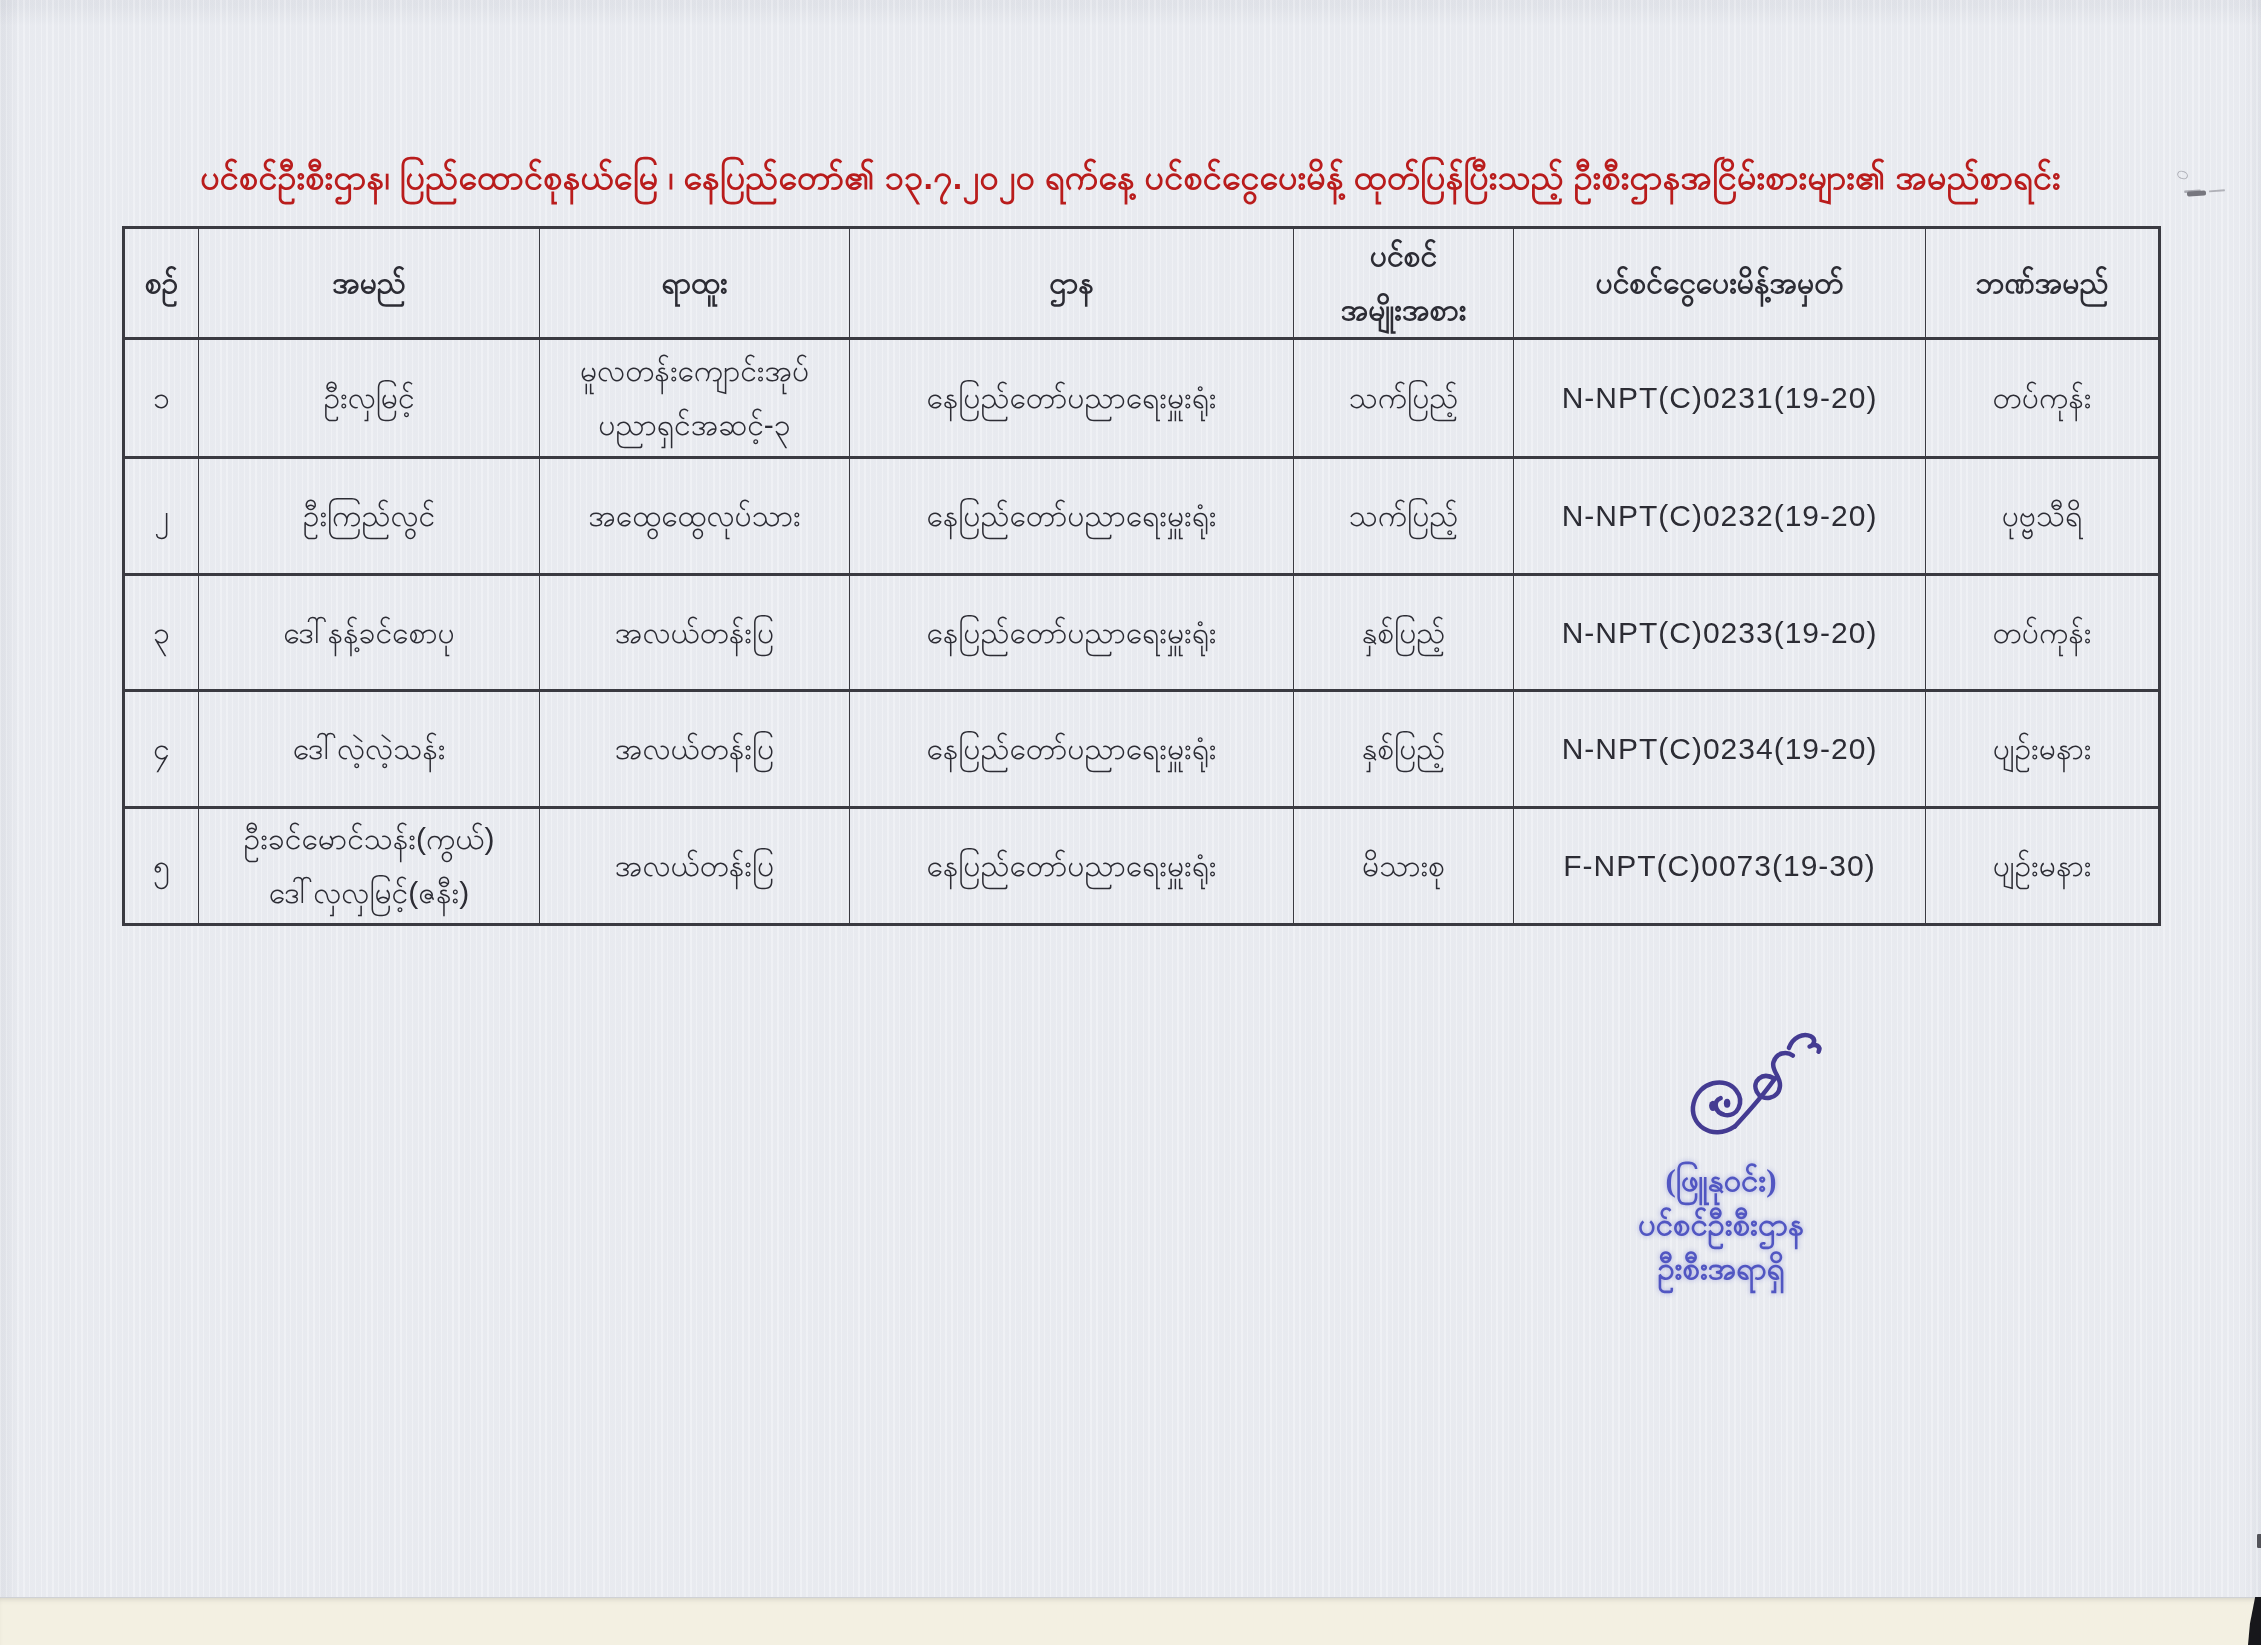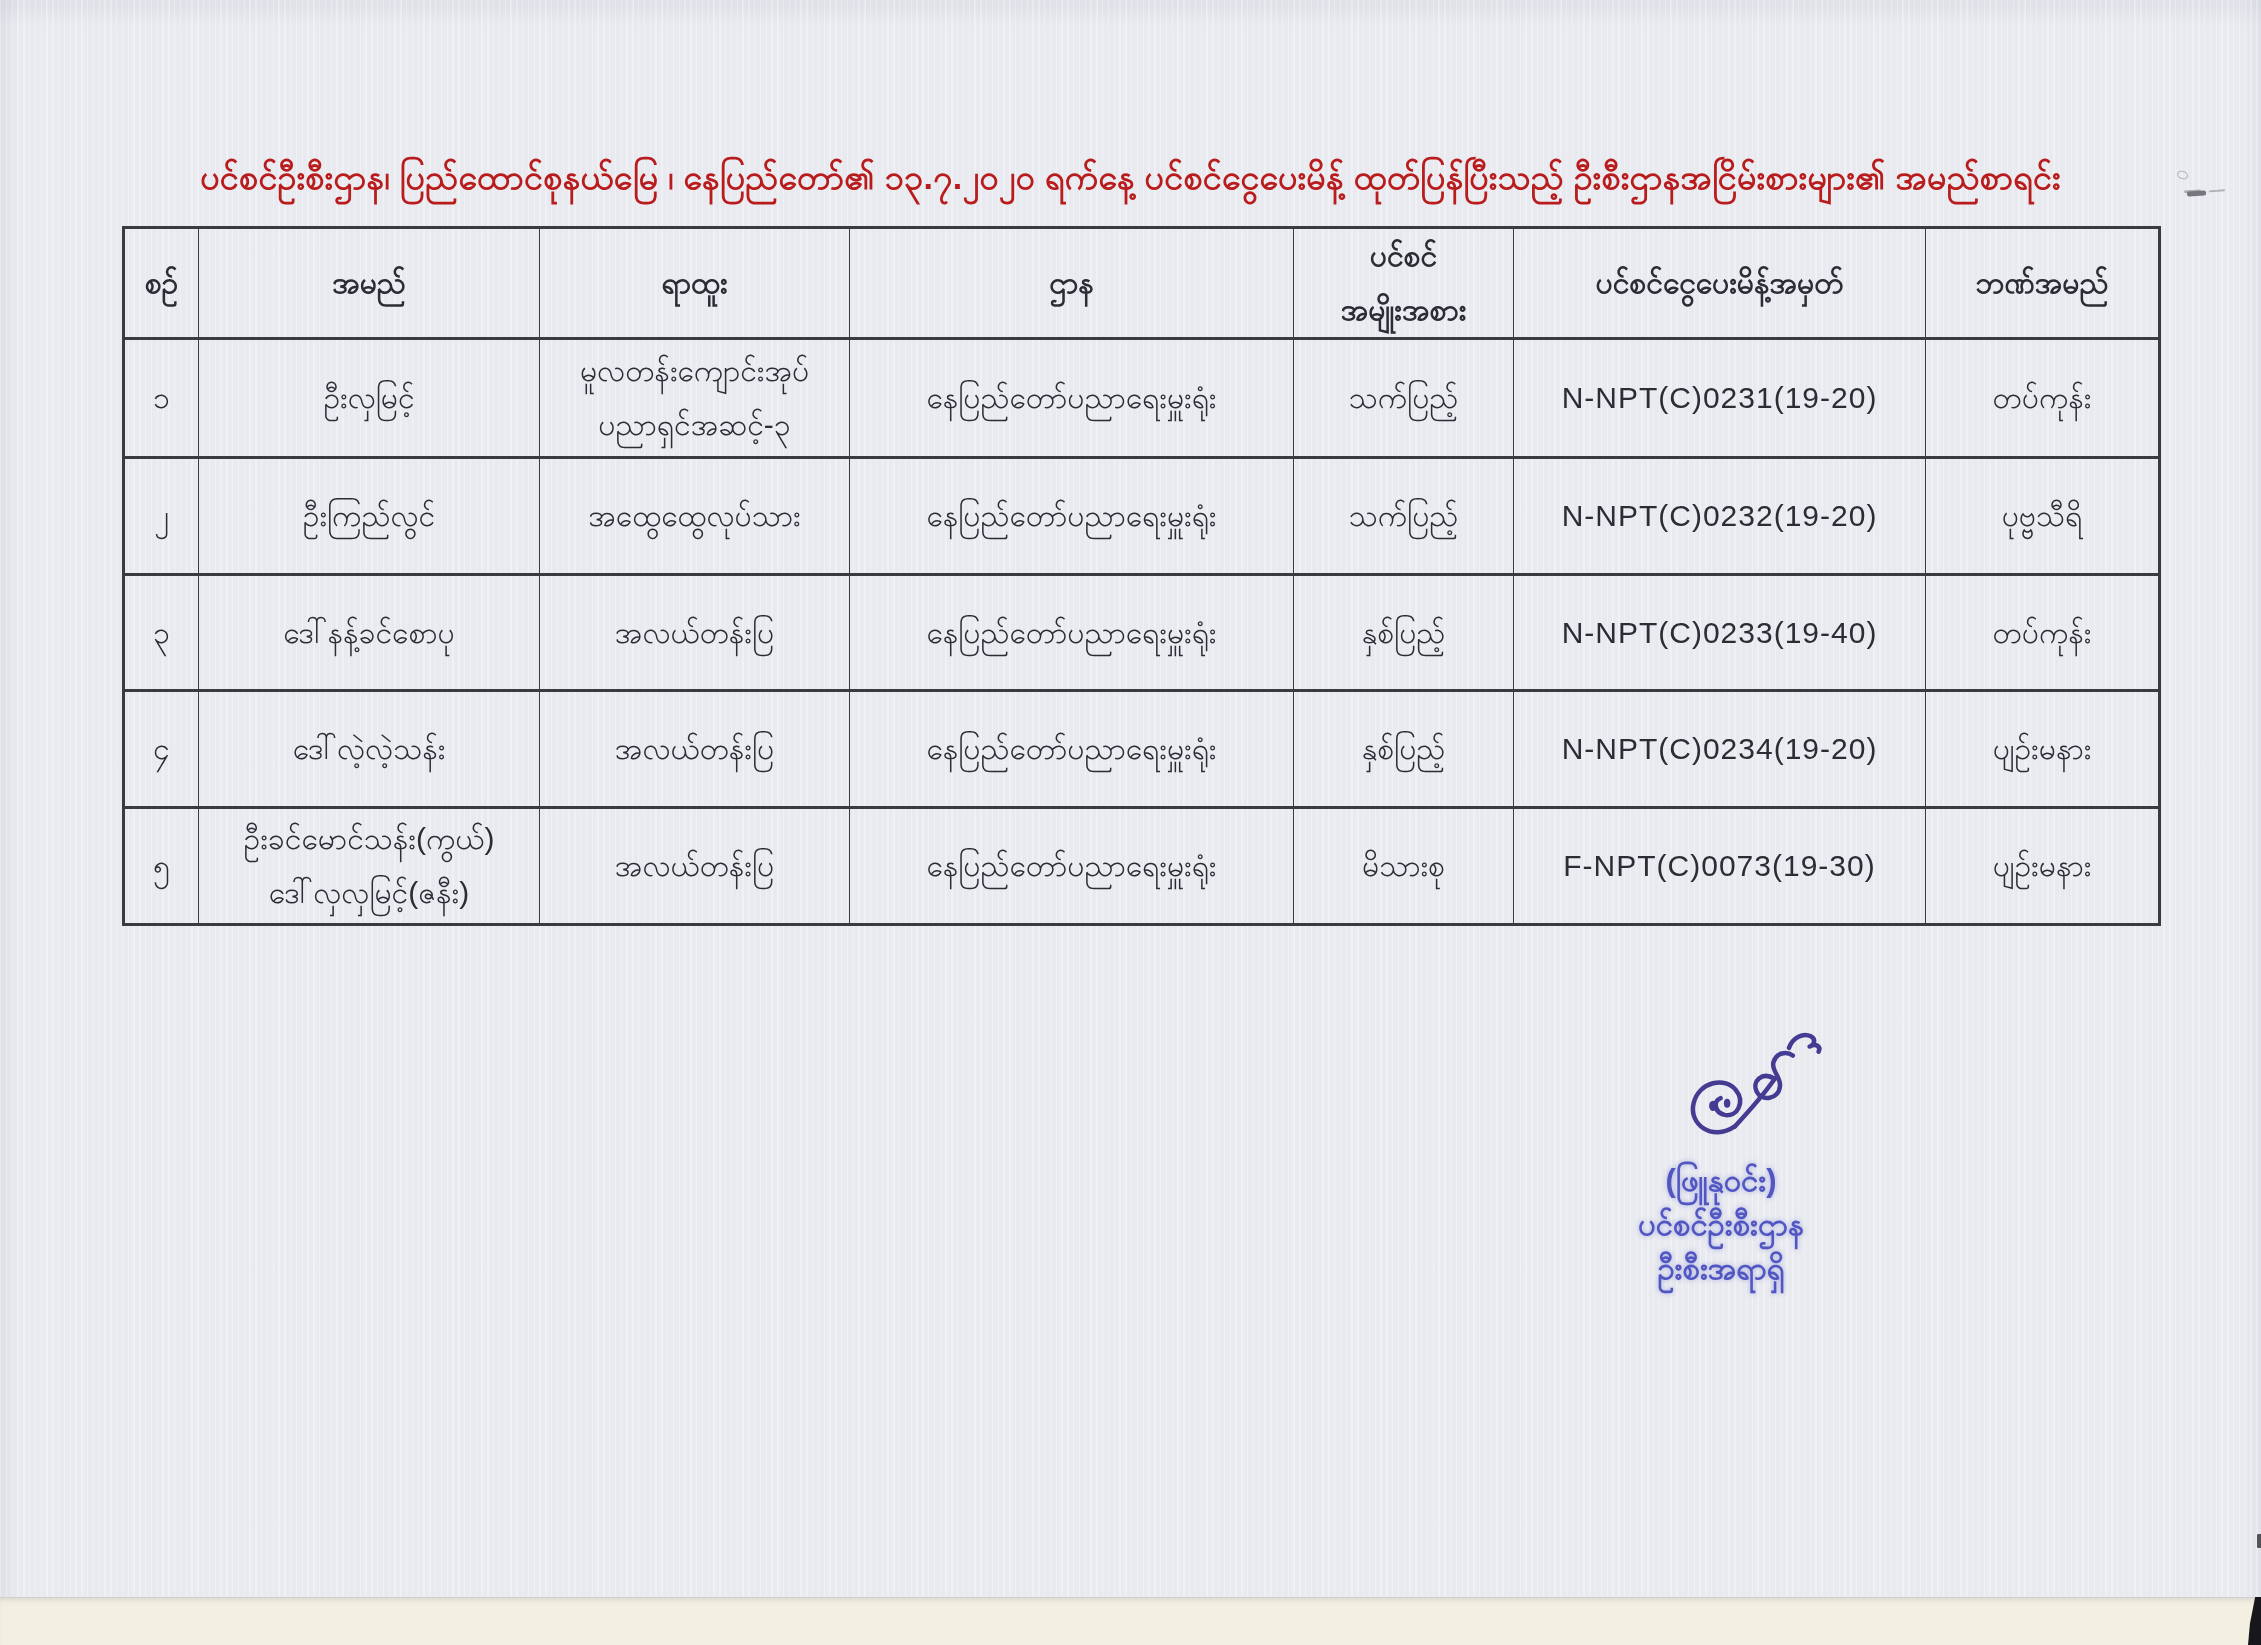--- a/index.html
+++ b/index.html
@@ -44,20 +44,21 @@
     font-family:Liberation Sans, sans-serif;
   }
   
   .signature {
     position:absolute; left:1673px; top:1009px; width:152px; height:146px;
   }
   .stamp {
     position:absolute; left:1270px; top:1159px; width:902px;
     text-align:center; color:#5156c2; font-weight:600;
     text-shadow:0 0 5.2px rgba(84,90,200,0.45);
+    font-family:Liberation Serif, serif;
   }
   .stamp-line { display:block; font-size:31px; line-height:44px; white-space:nowrap; }
   
   .pencil-mark {
     position:absolute; left:2187px; top:191px; width:19.3px; height:4.5px;
     background:#5a5a62; border-radius:1.9px; transform:rotate(-4deg);
     box-shadow:-3.9px -2.6px 0 -1.3px rgba(90,90,100,0.55), 20.6px -1.3px 0 -1.6px rgba(90,90,100,0.5);
     opacity:.8;
   }
   .pencil-speck {
@@ -190,21 +191,21 @@
           <span class="cell-line">အလယ်တန်းပြ</span>
 
         </td>
         <td>
             <span class="cell-line">နေပြည်တော်ပညာရေးမှူးရုံး</span>
           </td>
         <td>
             <span class="cell-line">နှစ်ပြည့်</span>
           </td>
         <td class="order">
-            <span class="cell-line">N-NPT(C)0233(19-40)</span>
+            <span class="cell-line">N-NPT(C)0233(19-20)</span>
           </td>
         <td>
             <span class="cell-line">တပ်ကုန်း</span>
           </td>
       </tr>
       <tr style="height:117px">
         <td>
             <span class="cell-line">၄</span>
           </td>
         <td>

